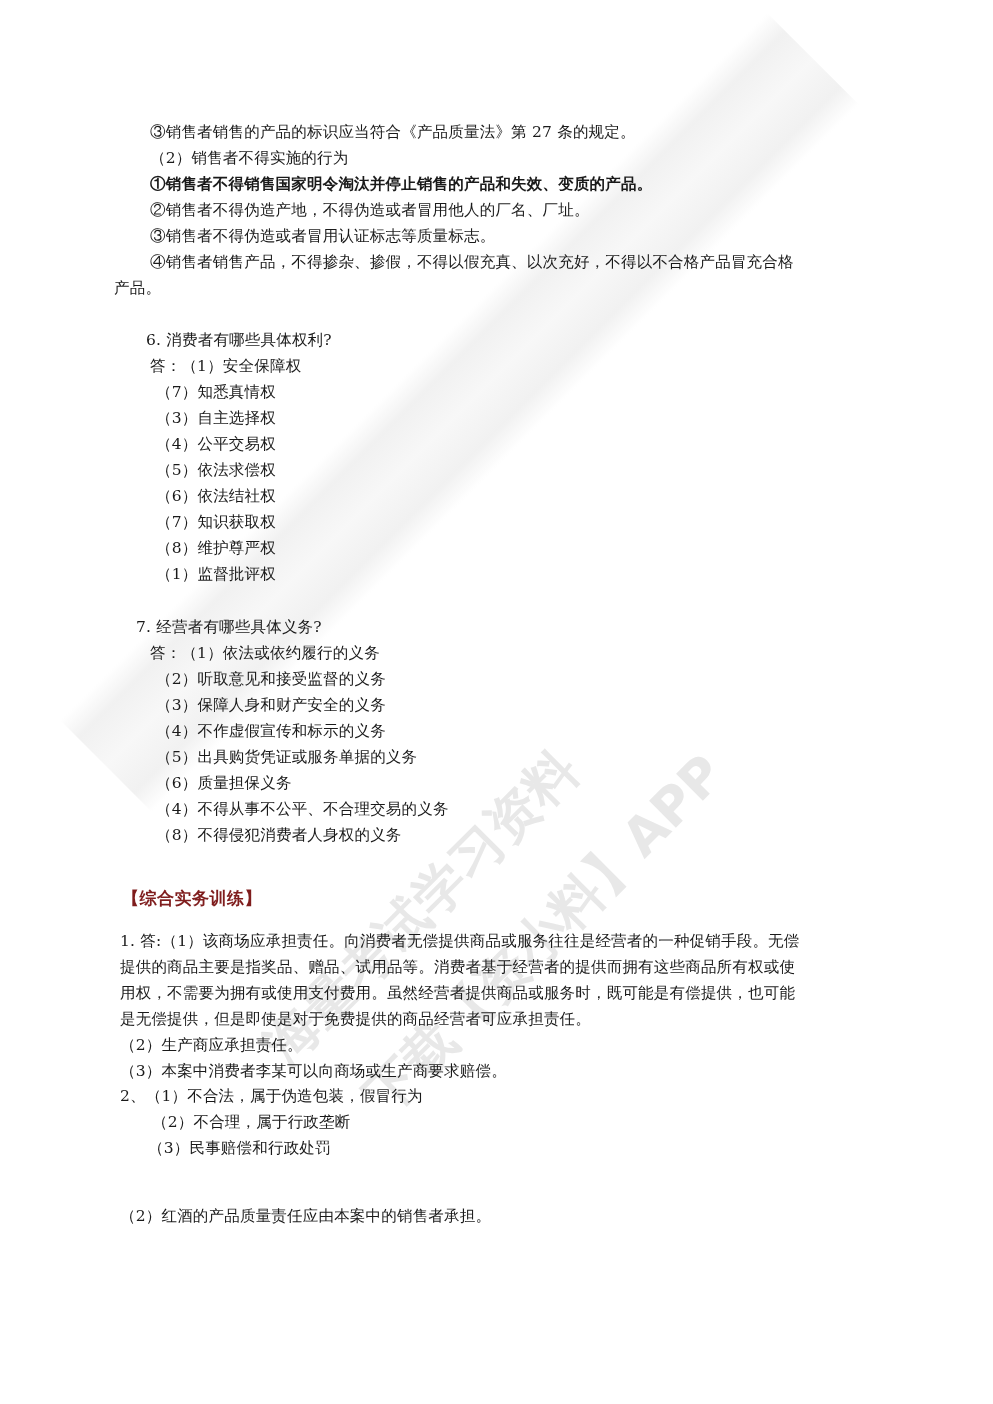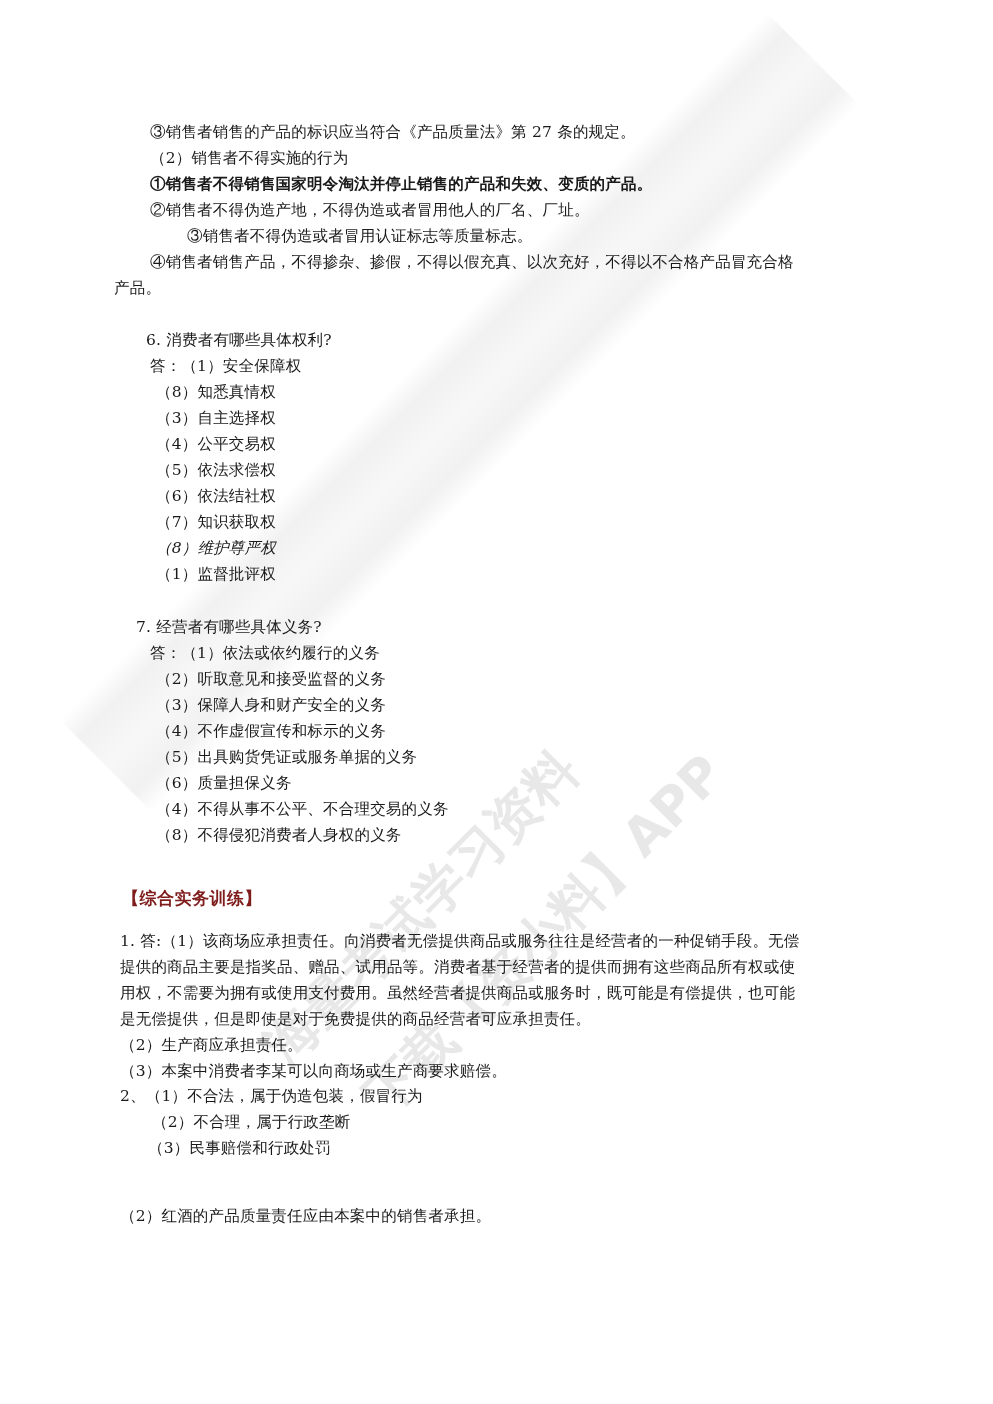--- a/index.html
+++ b/index.html
@@ -41,33 +41,33 @@
   <div class="watermark">
     <div class="wm-band"></div>
     <div class="wm-text" style="left:250px; top:1030px;">海量考试学习资料</div>
     <div class="wm-text" style="left:350px; top:1080px;">下载【资小料】APP</div>
   </div>
 
   <div class="line" style="left:150px; top:121px;">③销售者销售的产品的标识应当符合《产品质量法》第 27 条的规定。</div>
   <div class="line" style="left:150px; top:147px;">（2）销售者不得实施的行为</div>
   <div class="line" style="left:150px; top:173px;font-weight:bold;">①销售者不得销售国家明令淘汰并停止销售的产品和失效、变质的产品。</div>
   <div class="line" style="left:150px; top:199px;">②销售者不得伪造产地，不得伪造或者冒用他人的厂名、厂址。</div>
-  <div class="line" style="left:150px; top:225px;margin-left:37px;">③销售者不得伪造或者冒用认证标志等质量标志。</div>
+  <div class="line" style="left:150px; top:225px;">③销售者不得伪造或者冒用认证标志等质量标志。</div>
   <div class="line" style="left:150px; top:251px;">④销售者销售产品，不得掺杂、掺假，不得以假充真、以次充好，不得以不合格产品冒充合格</div>
   <div class="line" style="left:114px; top:277px;">产品。</div>
 
   <div class="line" style="left:146px; top:329px;">6. 消费者有哪些具体权利?</div>
   <div class="line" style="left:150px; top:355px;">答：（1）安全保障权</div>
-  <div class="line" style="left:156px; top:381px;">（8）知悉真情权</div>
+  <div class="line" style="left:156px; top:381px;">（7）知悉真情权</div>
   <div class="line" style="left:156px; top:407px;">（3）自主选择权</div>
   <div class="line" style="left:156px; top:433px;">（4）公平交易权</div>
   <div class="line" style="left:156px; top:459px;">（5）依法求偿权</div>
   <div class="line" style="left:156px; top:485px;">（6）依法结社权</div>
   <div class="line" style="left:156px; top:511px;">（7）知识获取权</div>
-  <div class="line" style="left:156px; top:537px;font-style:italic;">（8）维护尊严权</div>
+  <div class="line" style="left:156px; top:537px;">（8）维护尊严权</div>
   <div class="line" style="left:156px; top:563px;">（1）监督批评权</div>
 
   <div class="line" style="left:136px; top:616px;">7. 经营者有哪些具体义务?</div>
   <div class="line" style="left:150px; top:642px;">答：（1）依法或依约履行的义务</div>
   <div class="line" style="left:156px; top:668px;">（2）听取意见和接受监督的义务</div>
   <div class="line" style="left:156px; top:694px;">（3）保障人身和财产安全的义务</div>
   <div class="line" style="left:156px; top:720px;">（4）不作虚假宣传和标示的义务</div>
   <div class="line" style="left:156px; top:746px;">（5）出具购货凭证或服务单据的义务</div>
   <div class="line" style="left:156px; top:772px;">（6）质量担保义务</div>
   <div class="line" style="left:156px; top:798px;">（4）不得从事不公平、不合理交易的义务</div>

